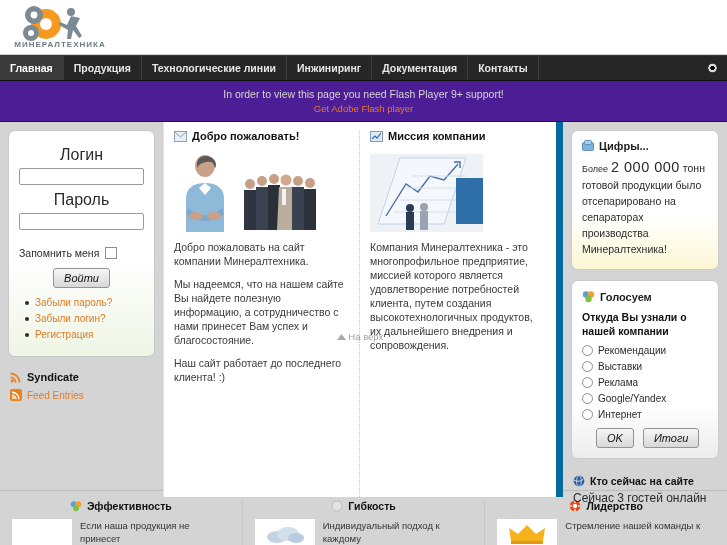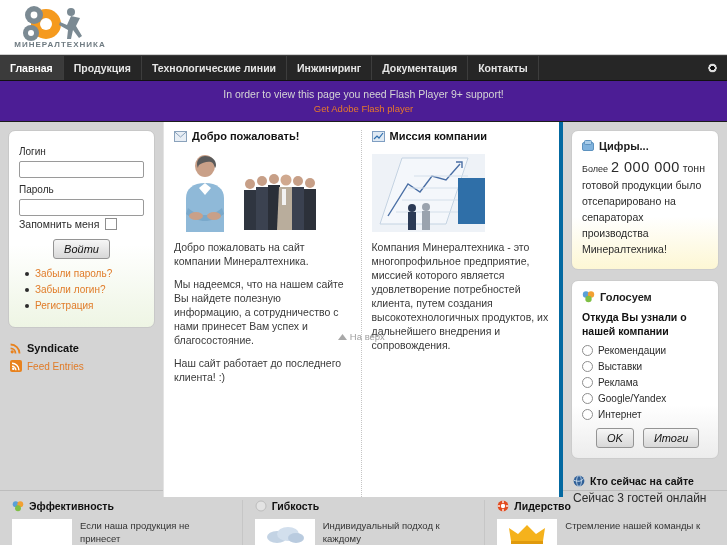--- a/index.html
+++ b/index.html
@@ -61,42 +61,42 @@
   
   .body-area {
     position: relative;
     height: 368px;
     background: #d4d4d4;
     display: flex;
     align-items: flex-start;
   }
   .col-left { width: 163px; flex: 0 0 163px; padding: 8px 8px 0 8px; }
   .col-center { width: 400px; flex: 0 0 400px; background: #ffffff; height: 375px;
-                border-left: 1px solid #e3e3e3; border-right: 4px solid #0369a1;
+                border-left: 1px solid #e3e3e3; border-right: 7px solid #0369a1;
                 display: flex; padding: 8px 0 0 0; position: relative; }
   .col-right { flex: 1; padding: 8px 8px 0 8px; }
 
   
   .panel {
     background: #ffffff; border: 1px solid #c8c8c8;
     border-radius: 7px; padding: 9px 10px 11px 10px;
   }
   .panel-login {
     background: linear-gradient(to bottom, #ffffff 0%, #ffffff 58%, #eef5e4 100%);
   }
   .panel-title {
     display: flex; align-items: center; gap: 5px;
     font-size: 11px; font-weight: bold; color: #1d1d1d; margin-bottom: 7px;
   }
-  .field-label { font-size: 10px; color: #2b2b2b; margin: 6px 0 3px; }
+  .field-label { font-size: 16px; color: #2b2b2b; margin: 6px 0 3px; text-align: center; }
   .txt-input {
     width: 100%; height: 17px; border: 1px solid #9a9a9a;
     background: #fff; border-radius: 2px;
   }
-  .remember-row { display: flex; align-items: center; gap: 6px; margin-top: 2px; font-size: 10.5px; color: #2b2b2b; }
+  .remember-row { display: flex; align-items: center; gap: 6px; margin-top: 17px; font-size: 10.5px; color: #2b2b2b; }
   .chk { width: 12px; height: 12px; border: 1px solid #8e8e8e; background: #fff; }
   .btn {
     font-family: "Liberation Sans", sans-serif;
     font-size: 11px; color: #111;
     background: linear-gradient(to bottom, #f6f6f6, #d8d8d8);
     border: 1px solid #949494; border-radius: 3px;
     padding: 3px 10px; cursor: pointer; font-style: italic;
   }
   .login-btn-row { display: flex; justify-content: center; margin-top: 9px; }
   .link-list { list-style: none; margin: 9px 0 0 0; padding: 0 0 0 16px; }
@@ -145,21 +145,21 @@
   .who-text { font-size: 12px; color: #2b2b2b; margin-top: 4px; }
 
   
   .footer {
     height: 55px; background: #d4d4d4;
     border-top: 1px solid #bdbdbd;
     display: flex; padding-top: 9px;
   }
   .foot-col { flex: 1; padding: 0 12px; }
   .foot-col.c2, .foot-col.c3 { border-left: 1px solid #c6c6c6; }
-  .foot-title { display: flex; align-items: center; gap: 5px; font-size: 10.5px; font-weight: bold; color: #111; margin-bottom: 7px; }
+  .foot-title { display: flex; align-items: center; gap: 5px; font-size: 10.5px; font-weight: bold; color: #111; margin-bottom: 7px; justify-content: center; }
   .foot-row { display: flex; gap: 8px; align-items: flex-start; }
   .foot-thumb { width: 60px; height: 30px; background: #ffffff; flex: 0 0 60px;
                 display: flex; align-items: center; justify-content: center; }
   .foot-text { font-size: 9.5px; color: #333; line-height: 13px; }
 
   .icon { display: inline-block; line-height: 0; }
 </style>
 </head>
 <body>
 

